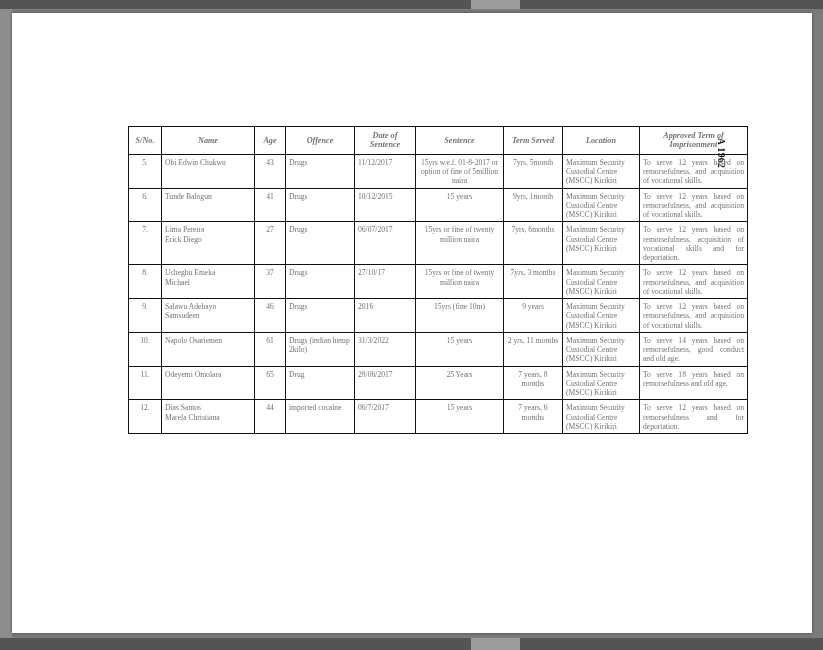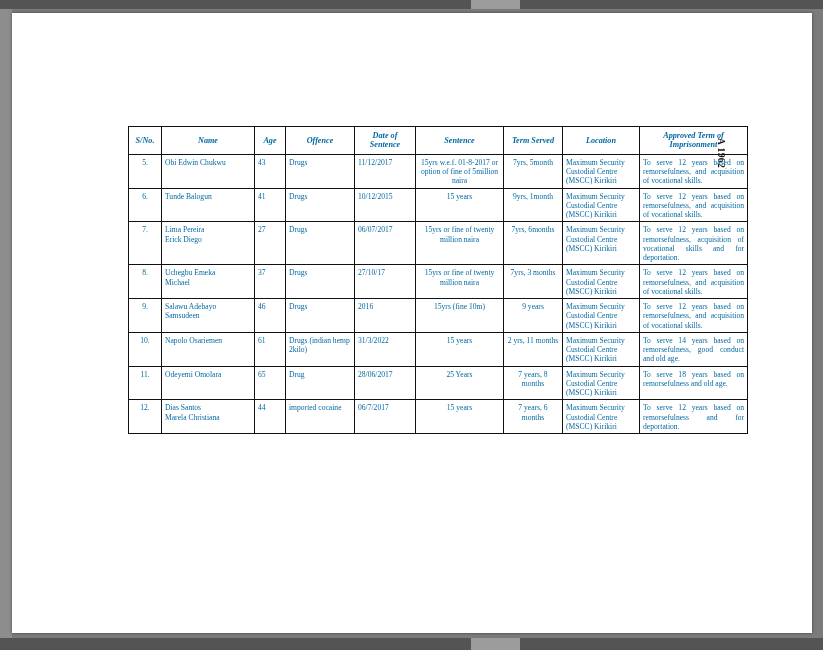--- a/index.html
+++ b/index.html
@@ -87,41 +87,41 @@
     text-orientation: mixed;
     color: #111;
   }
   table.doc {
     position: absolute;
     left: 112px;
     top: 108px;
     width: 574px;
     border-collapse: collapse;
     table-layout: fixed;
-    color: #0369a1;
+    color: #737373;
   }
   table.doc th, table.doc td {
     border: 1px solid #111;
     vertical-align: top;
     padding: 3px 3px 2px 3px;
     font-size: 7.6px;
     line-height: 1.22;
   }
   table.doc thead th {
     text-align: center;
     vertical-align: middle;
     font-style: italic;
     font-weight: bold;
     font-size: 8.2px;
     padding: 4px 2px;
     line-height: 1.15;
   }
   .c-sn    { width: 28px;  text-align: center; }
   .c-name  { width: 88px;  }
-  .c-age   { width: 26px;  text-align: left; }
+  .c-age   { width: 26px;  text-align: center; }
   .c-off   { width: 64px; margin-left: 16px;  }
   .c-dos   { width: 56px;  }
   .c-sent  { width: 83px;  }
   .c-term  { width: 54px;  }
   .c-loc   { width: 72px;  }
   .c-appr  { width: 103px; margin-top: 16px; }
 
   td.c-sent, td.c-term { text-align: center; }
   td.c-name { padding-left: 6px; }
   td.c-appr { text-align: justify; }

